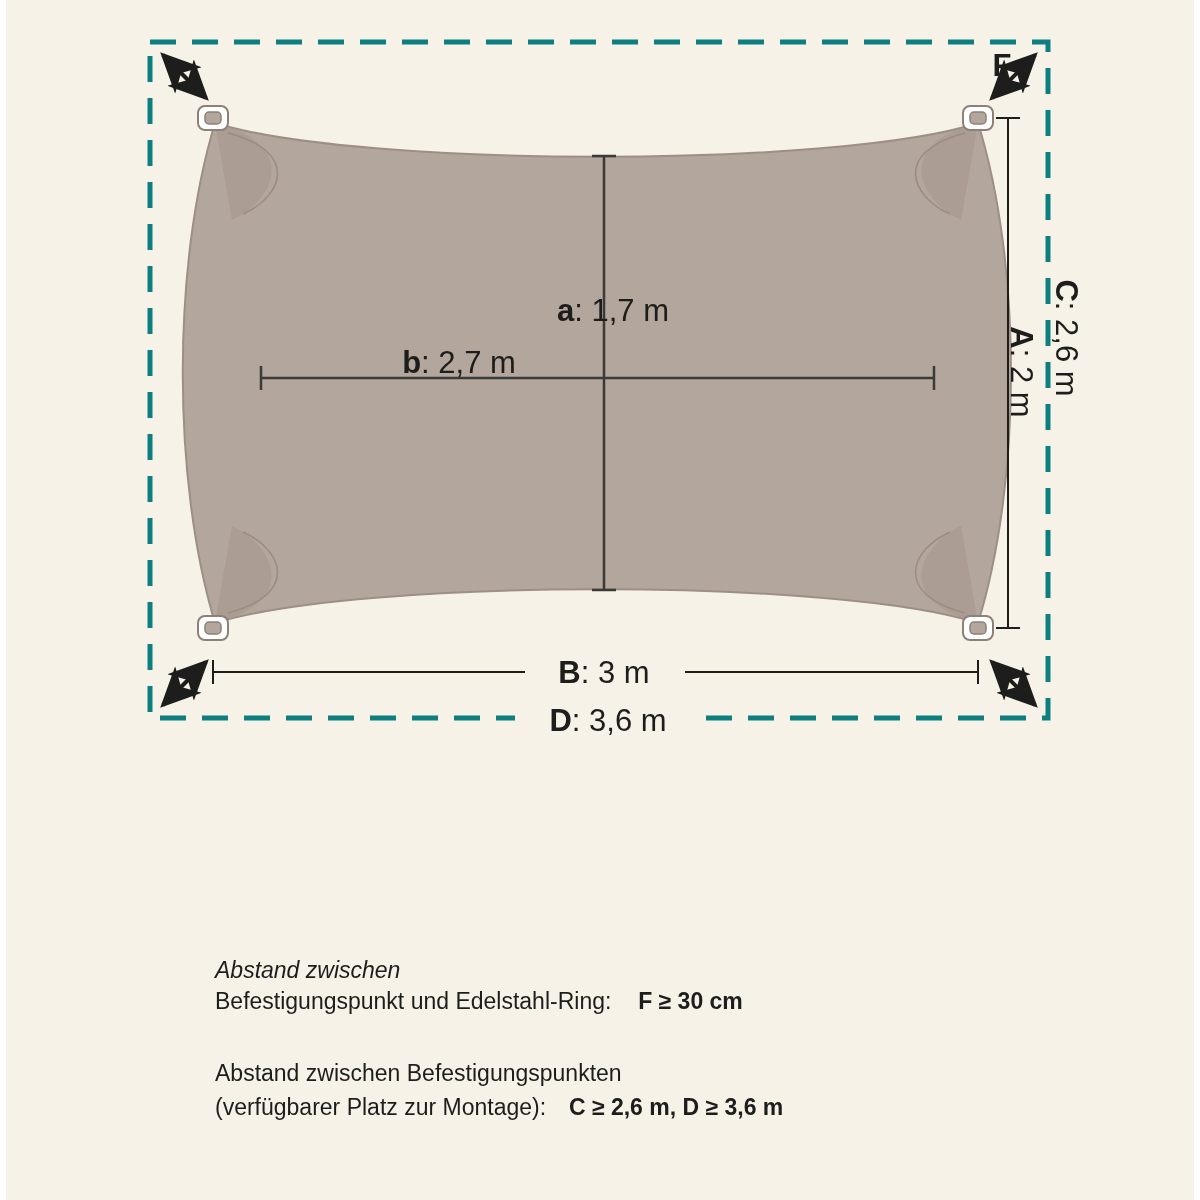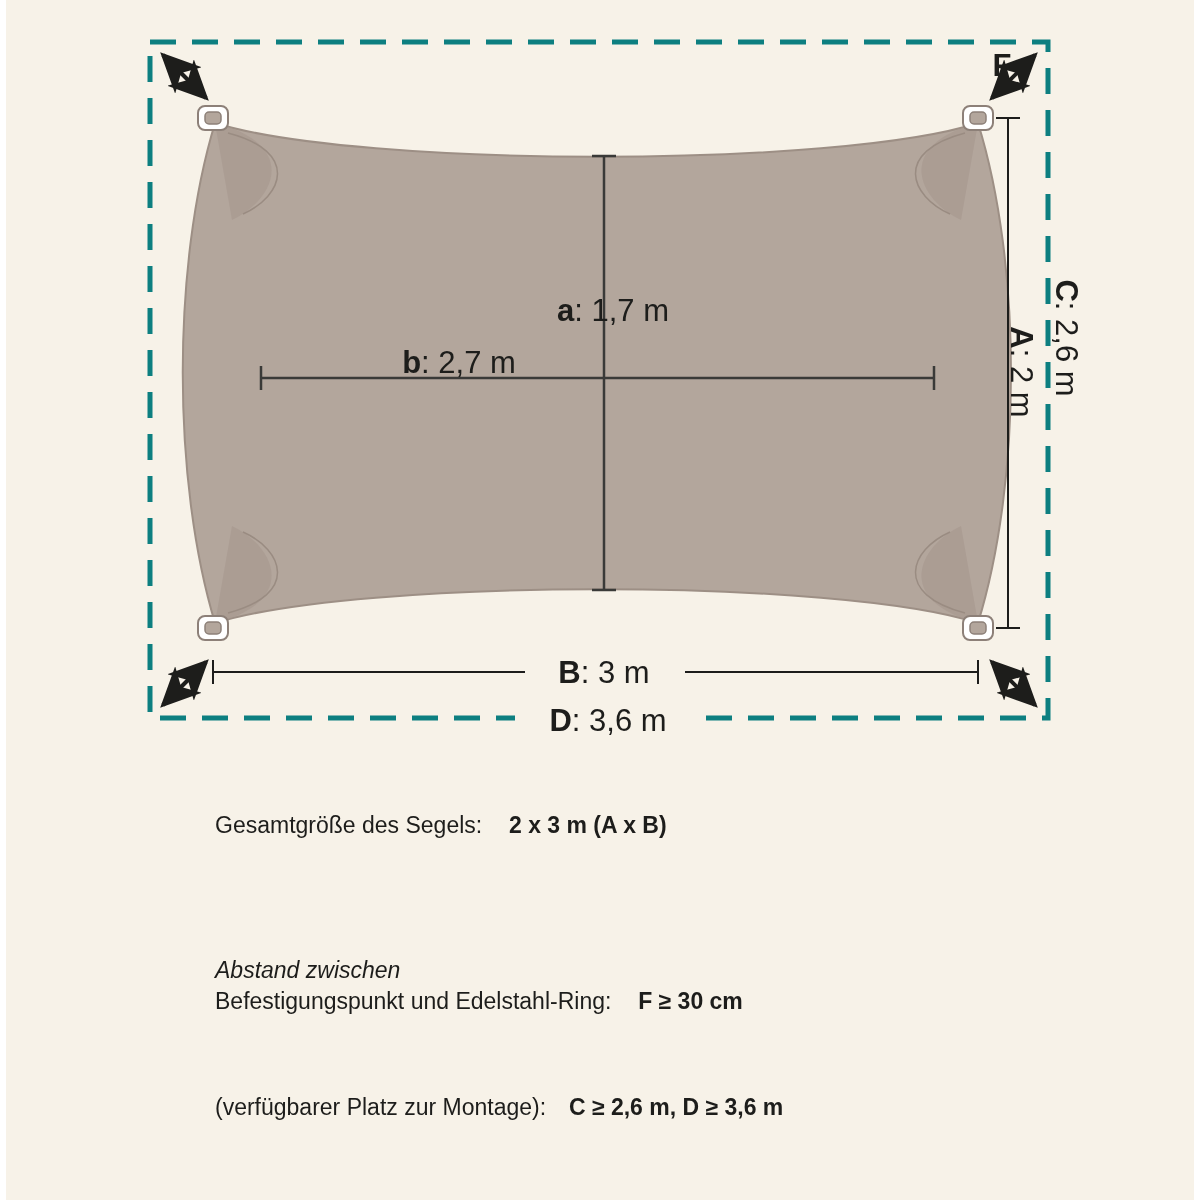--- a/index.html
+++ b/index.html
@@ -159,36 +159,34 @@
       <rect x="515" y="698" width="190" height="42" fill="#f7f2e8"></rect>
       <text x="608" y="731" font-size="31" fill="#1d1d1b" text-anchor="middle">
         <tspan font-weight="700">D</tspan><tspan>: </tspan><tspan>3,6 m</tspan>
       </text>
 
     </svg>
   </div>
 
   <div id="specs">
 
-    <div class="spec-row" style="left:215px; top:40px;">
-      <span class="spec-label">Gesamtgröße des Segels:</span>
-      <span style="display:inline-block;width:14px;"></span>
-      <span class="spec-value">2 x 3 m (A x B)</span>
-    </div>
 
 
     <div class="spec-row" style="left:215px; top:185px;font-style:italic;">
       <span class="spec-label">Abstand zwischen</span>
     </div>
     <div class="spec-row" style="left:215px; top:216px;">
       <span class="spec-label">Befestigungspunkt und Edelstahl-Ring:</span>
       <span style="display:inline-block;width:14px;"></span>
       <span class="spec-value">F ≥ 30 cm</span>
     </div>
 
+    <div class="spec-row" style="left:215px; top:288px;">
+      <span class="spec-label">Abstand zwischen Befestigungspunkten</span>
+    </div>
     <div class="spec-row" style="left:215px; top:322px;text-align:center;">
       <span class="spec-label">(verfügbarer Platz zur Montage):</span>
       <span style="display:inline-block;width:10px;"></span>
       <span class="spec-value">C ≥ 2,6 m, D ≥ 3,6 m</span>
     </div>
 
   </div>
 </div>
 
 </body></html>

